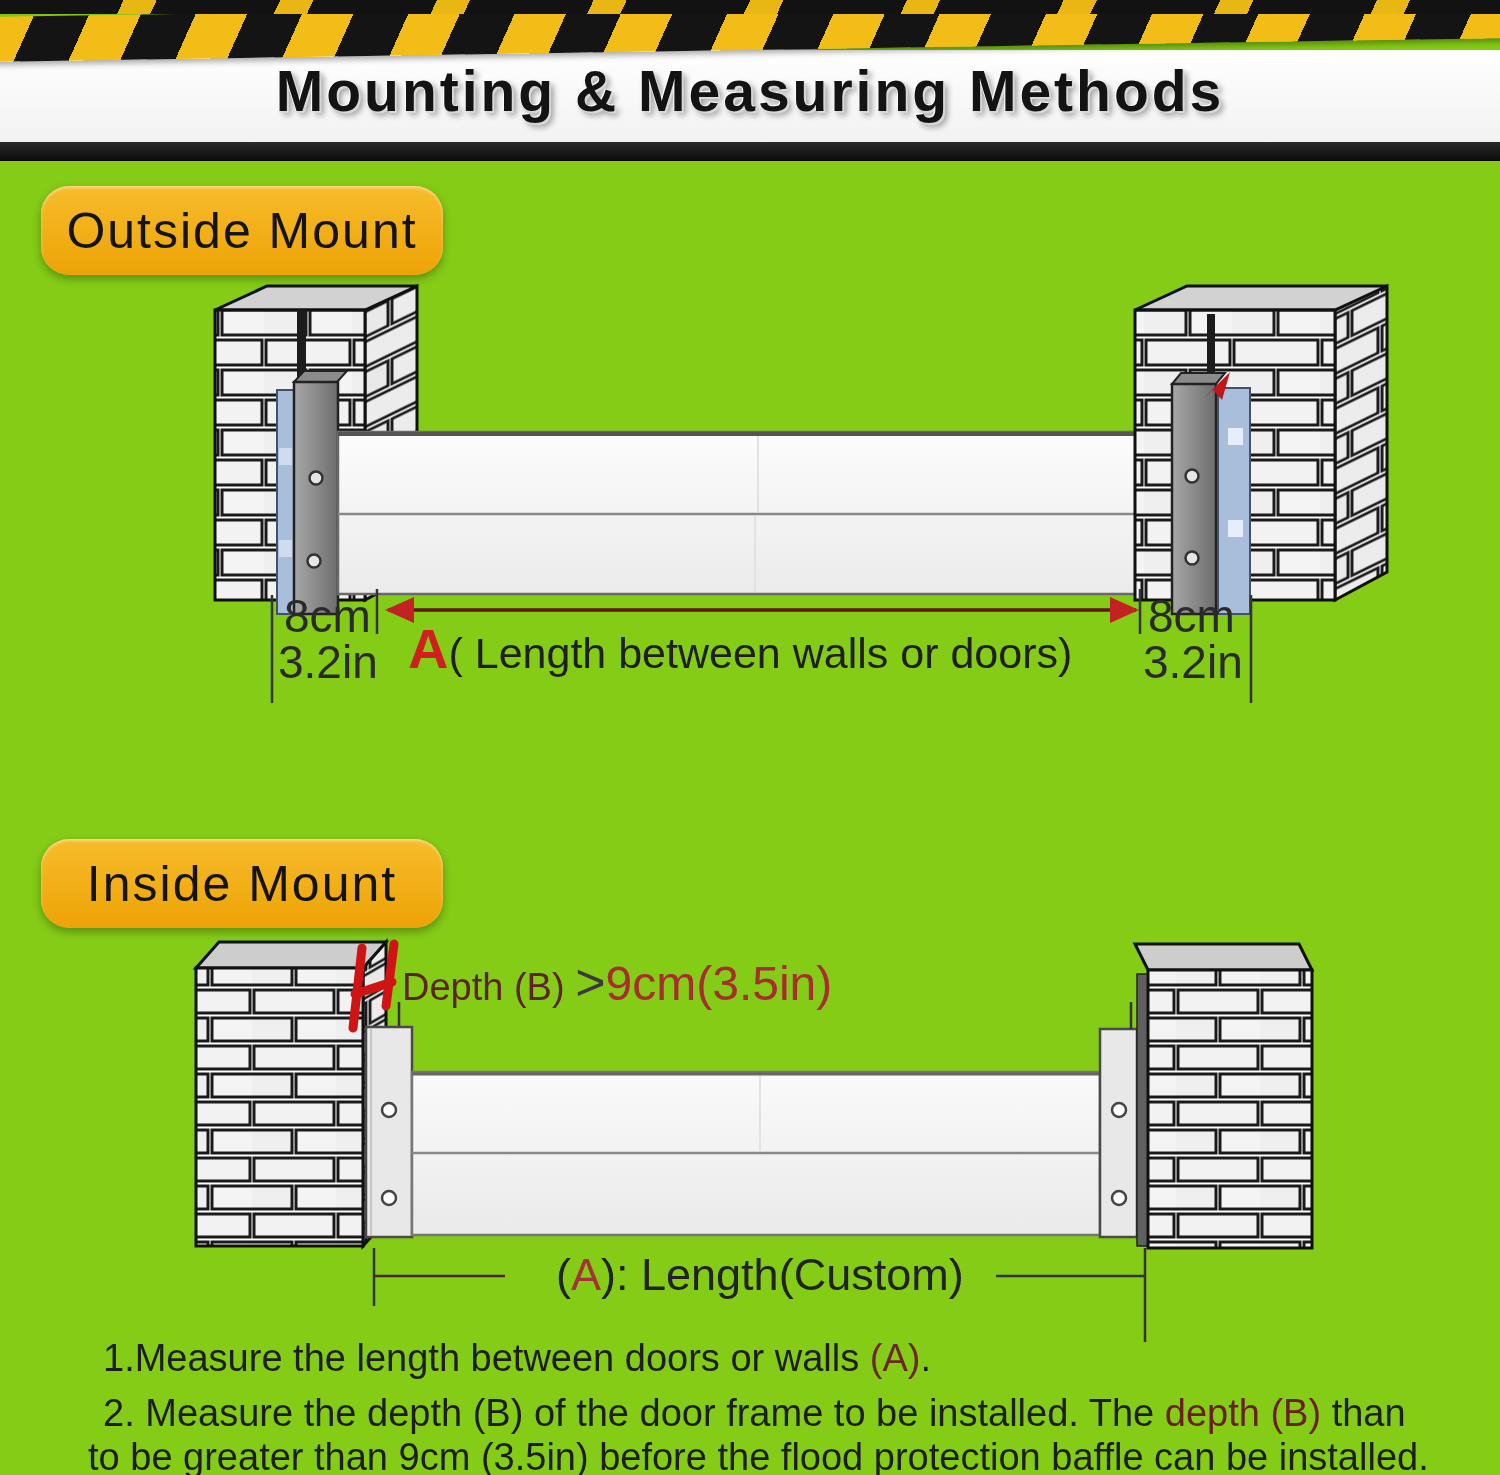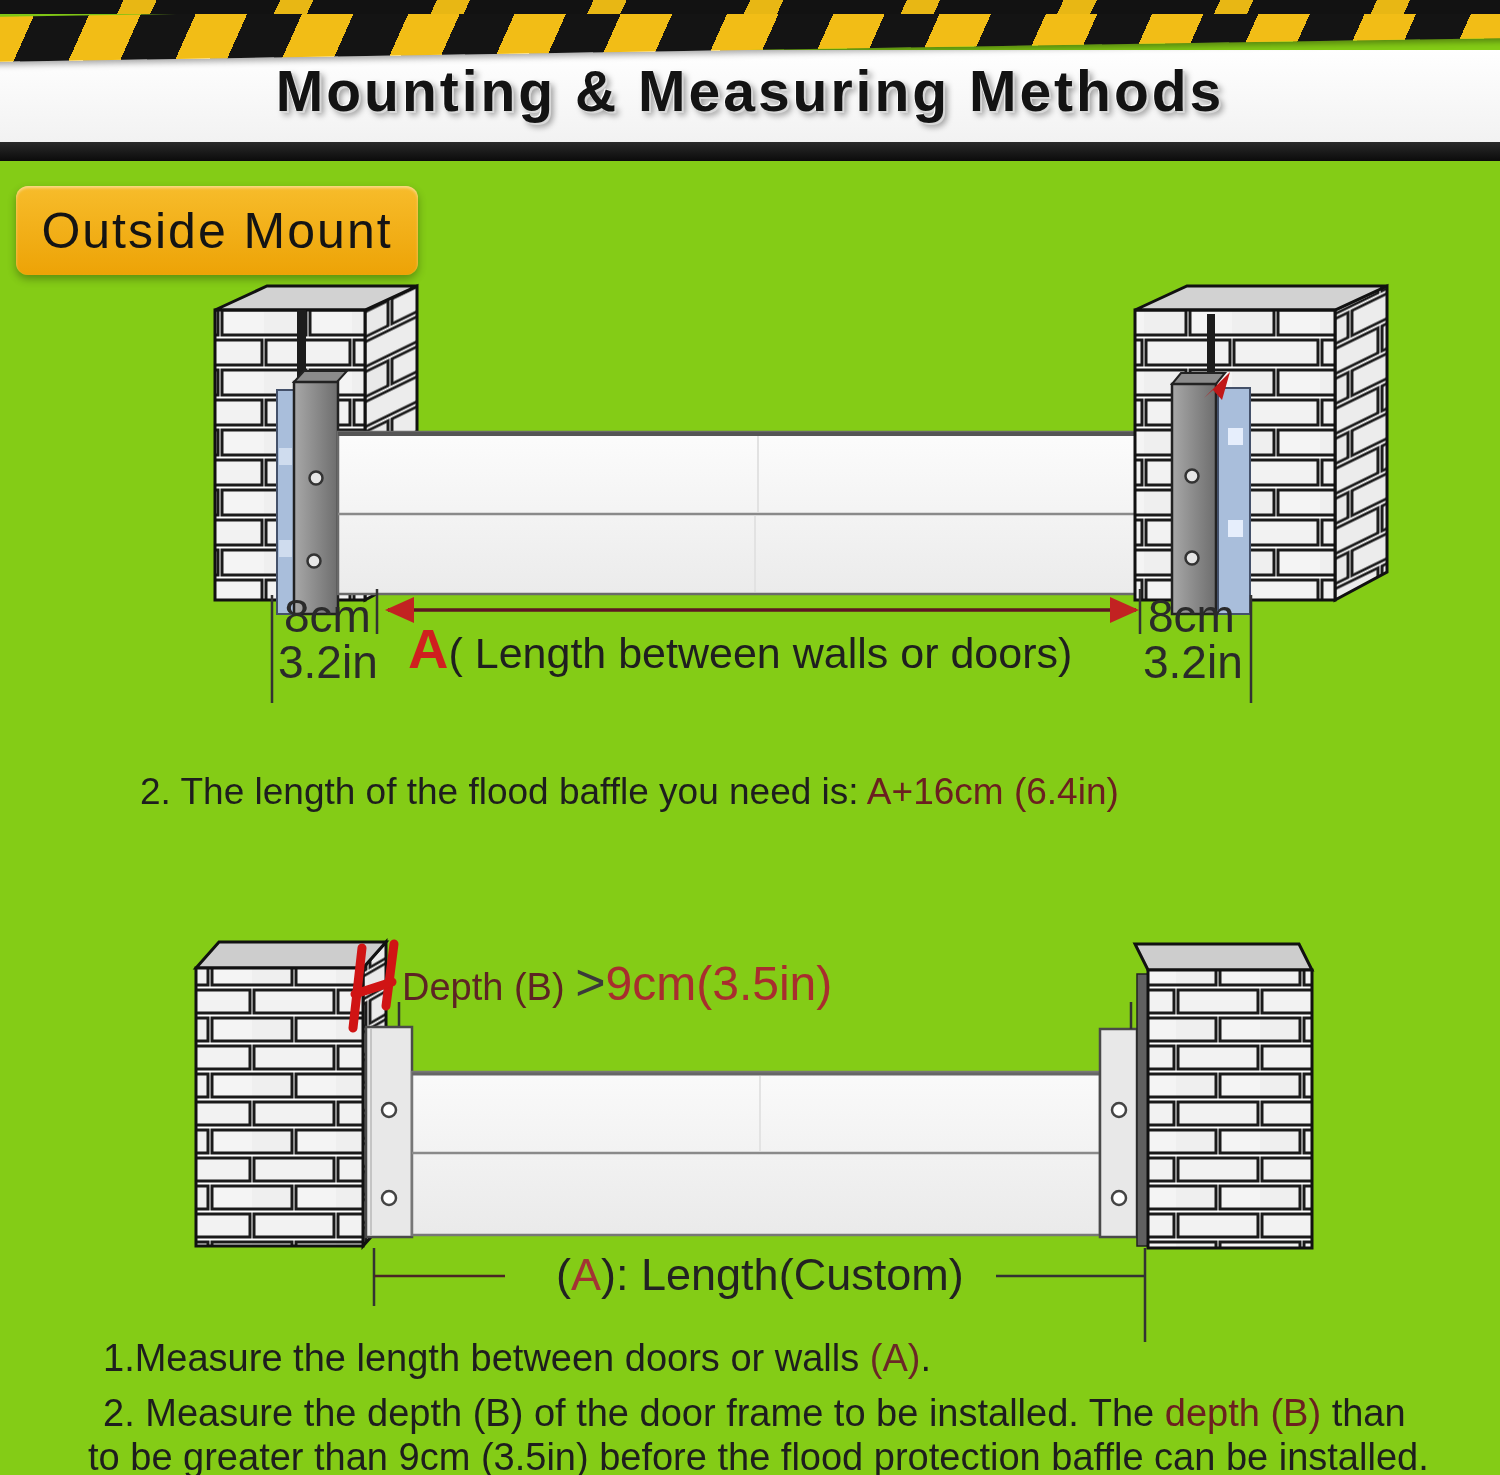--- a/index.html
+++ b/index.html
@@ -12,21 +12,21 @@
              background:repeating-linear-gradient(115deg,#f2bd16 0 47px,#141414 47px 97px);
              transform:rotate(-0.9deg);box-shadow:0 3px 6px rgba(0,0,0,.35);z-index:2;}
   .title-banner{position:absolute;top:50px;left:0;width:100%;height:92px;
                 background:linear-gradient(180deg,#ffffff,#f2f2f2);z-index:1;}
   .title{position:absolute;top:58px;left:0;width:100%;text-align:center;margin:0;
          font-size:57px;font-weight:bold;letter-spacing:3px;color:#131313;z-index:4;
          text-shadow:-1px -1px 0 #ffffff,2px 2px 0 #d8d8d8,4px 4px 6px rgba(0,0,0,.40);}
   .black-bar{position:absolute;top:142px;left:0;width:100%;height:19px;
              background:linear-gradient(180deg,#2a2a2a,#0b0b0b);z-index:2;}
   
-  .badge{position:absolute;left:16px;width:402px;height:89px;border-radius:12px;
+  .badge{position:absolute;left:41px;width:402px;height:89px;border-radius:28px;
          background:linear-gradient(180deg,#f7bc2b,#eda306);
          box-shadow:0 4px 8px rgba(0,0,0,.30), inset 0 2px 3px rgba(255,255,255,.45);
          display:flex;align-items:center;justify-content:center;}
   .badge span{font-size:50px;color:#141414;letter-spacing:2px;}
   .badge1{top:186px;}
   .badge2{top:839px;}
   
   .diag{position:absolute;left:0;width:1500px;}
   .diag1{top:278px;height:425px;}
   .diag2{top:932px;height:412px;}
@@ -140,22 +140,24 @@
       <polygon points="385,332 414,319 414,345" fill="#c22222"></polygon>
       <polygon points="1139,332 1110,319 1110,345" fill="#c22222"></polygon>
       <text x="284" y="354" class="t-dim">8cm</text>
       <text x="278" y="400" class="t-dim">3.2in</text>
       <text x="1148" y="354" class="t-dim">8cm</text>
       <text x="1143" y="400" class="t-dim">3.2in</text>
       <text x="408" y="390"><tspan class="t-a">A</tspan><tspan class="t-atext">( Length between walls or doors)</tspan></text>
     </g>
   </svg>
 
-  <p class="step s2"><span>2. The length of the flood baffle you need is: </span><span class="red">A+16cm (6.4in)</span><span></span></p>
-
+
+  <div class="badge badge2">
+    <span>Inside Mount</span>
+  </div>
 
   <svg class="diag diag2" viewBox="0 0 1500 412">
     <defs>
       <pattern id="brickF2" patternUnits="userSpaceOnUse" width="84" height="56">
         <rect width="84" height="56" fill="#ffffff"></rect>
         <rect x="2" y="2" width="80" height="23" fill="#f2f2f2" stroke="#1a1a1a" stroke-width="3"></rect>
         <rect x="-40" y="30" width="80" height="23" fill="#efefef" stroke="#1a1a1a" stroke-width="3"></rect>
         <rect x="44" y="30" width="80" height="23" fill="#f4f4f4" stroke="#1a1a1a" stroke-width="3"></rect>
       </pattern>
       <pattern id="brickS2" patternUnits="userSpaceOnUse" width="46" height="56" patternTransform="skewY(-30)">

